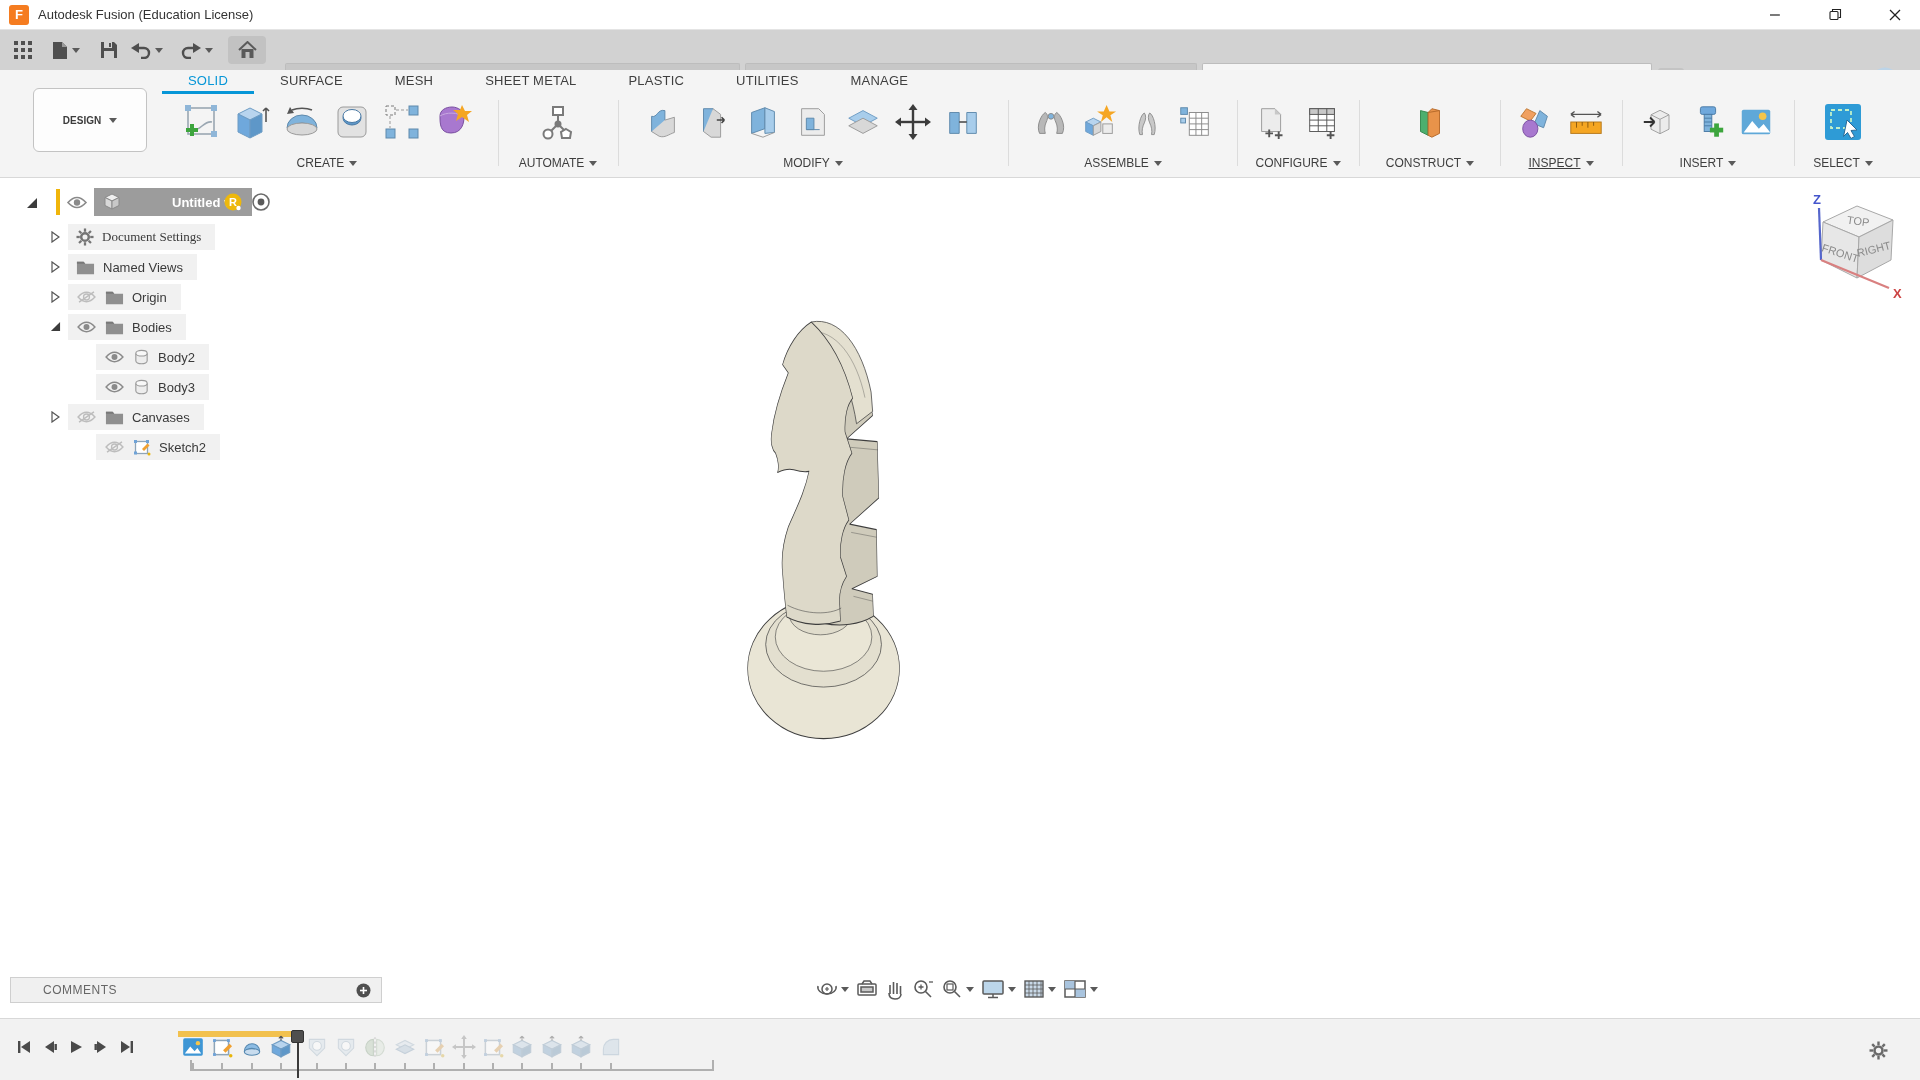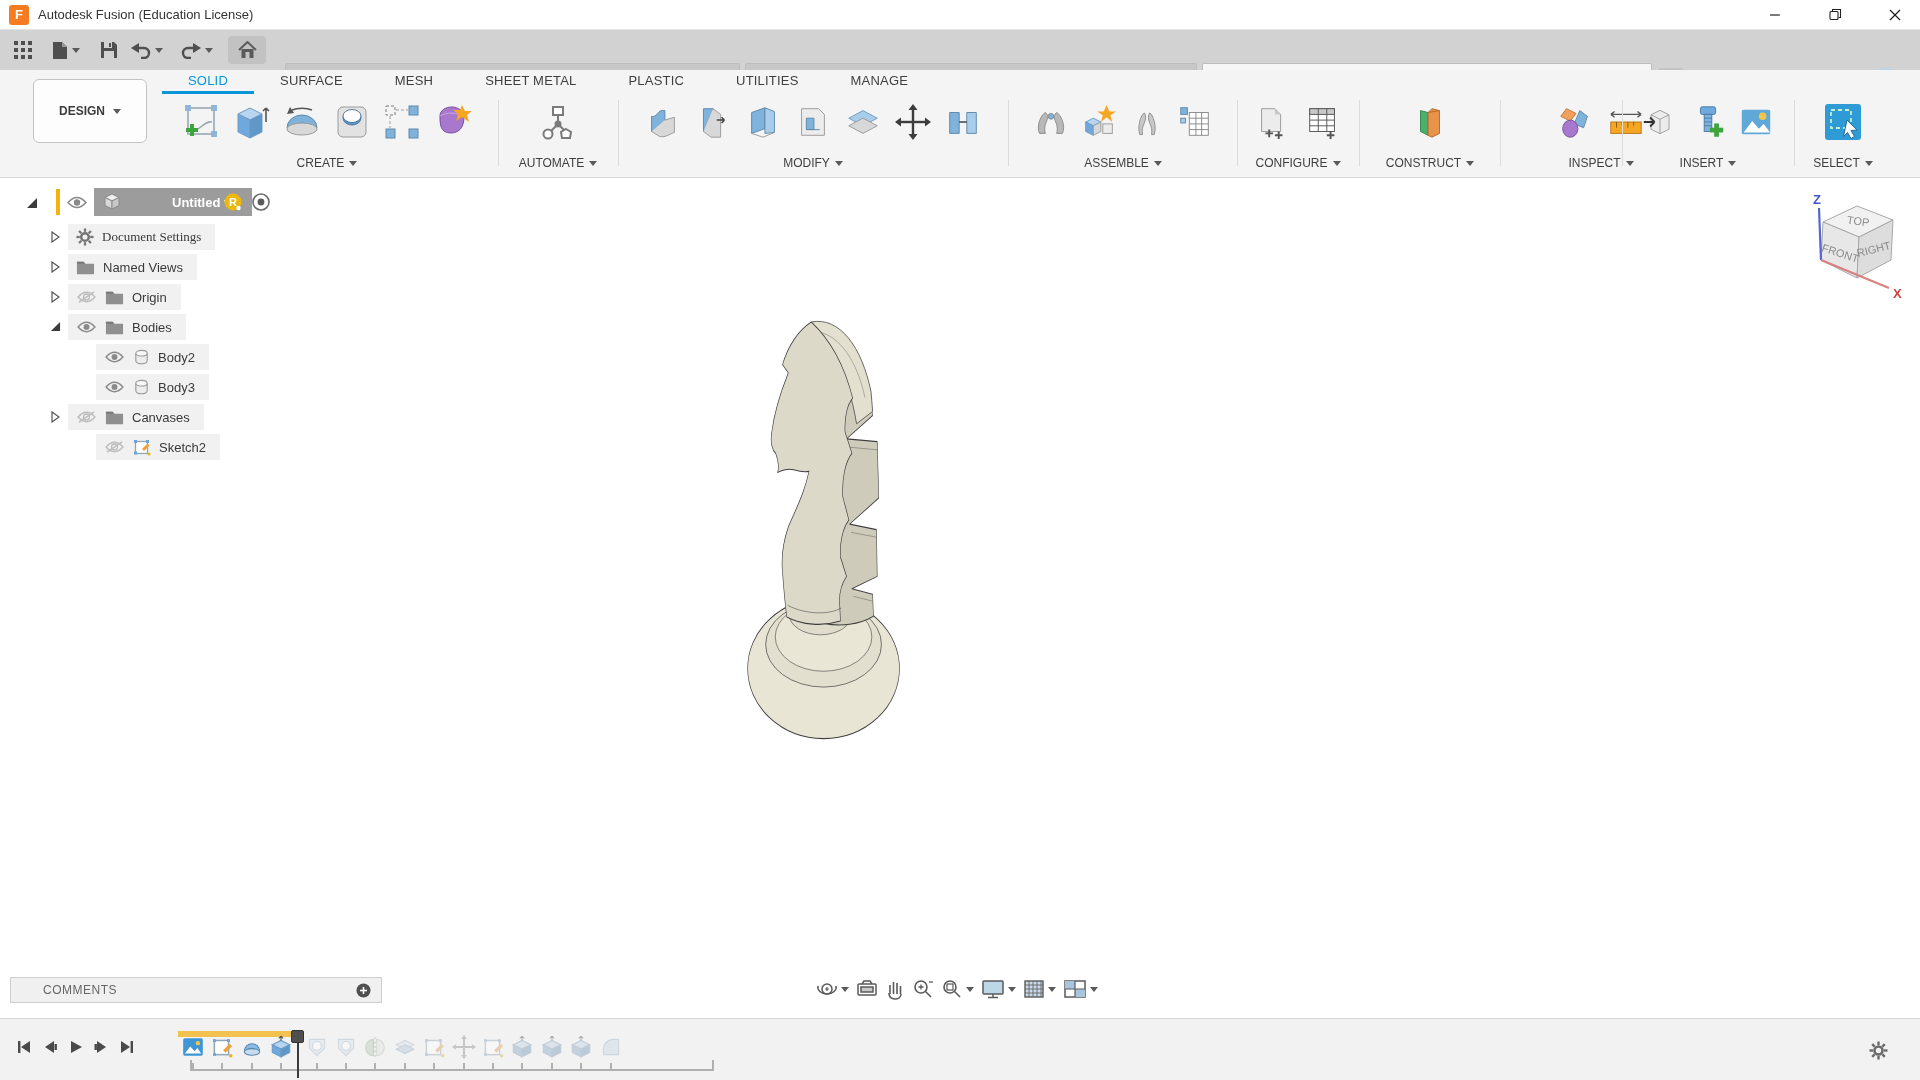--- a/index.html
+++ b/index.html
@@ -29,23 +29,23 @@
             font-size:13px; color:#4a4a4a; border-radius:2px 2px 0 0; }
   .doctab.active { background:#f6f6f6; color:#333; }
   .tab-close { position:absolute; right:12px; top:11px; }
   #newtab-btn { position:absolute; left:1658px; top:38px; width:26px; height:26px; background:#c4c4c4;
             border-radius:3px; display:flex; align-items:center; justify-content:center; }
   .tr-icon { position:absolute; top:40px; }
 
   
   #ribbon { position:absolute; left:0; top:70px; width:1920px; height:108px; background:#f4f4f4;
             border-bottom:1px solid #d8d8d8; }
-  #design-btn { position:absolute; left:33px; top:9px; width:114px; height:64px; background:#fdfdfd;
+  #design-btn { position:absolute; left:33px; top:18px; width:114px; height:64px; background:#fdfdfd;
             border:1px solid #c3c3c3; border-radius:6px; display:flex; align-items:center;
-            justify-content:center; gap:8px; font-size:12px; font-weight:bold; color:#3c3c3c; }
+            justify-content:center; gap:8px; font-size:10px; font-weight:bold; color:#3c3c3c; }
   #ribbon-tabs { position:absolute; left:162px; top:0px; height:24px; display:flex; }
   .rtab { padding:3px 26px 0 26px; font-size:13px; color:#3f3f3f; letter-spacing:.2px; }
   .rtab.active { color:#0696D7; border-bottom:3px solid #0696D7; }
   .rgroup { position:absolute; top:26px; height:78px; display:flex; flex-direction:column;
             align-items:center; justify-content:space-between; }
   .rg-icons { display:flex; align-items:center; gap:4px; height:52px; }
   .rg-label { font-size:12px; color:#3e3e3e; display:flex; align-items:center; gap:5px; padding-bottom:4px; }
   .rsep { position:absolute; top:30px; width:1px; height:66px; background:#dcdcdc; }
   .g-icon { width:46px; height:48px; display:flex; align-items:center; justify-content:center; }
 
@@ -484,21 +484,21 @@
           </svg>
       </div>
     </div>
     <div class="rg-label">
         <span>CONSTRUCT</span>
         <span class="caret"></span>
       </div>
   </div>
   <div class="rsep" style="left:1500px;"></div>
 
-  <div class="rgroup" style="left:1548px;width:106px;">
+  <div class="rgroup" style="left:1508px;width:106px;text-decoration:underline;">
     <div class="rg-icons">
       <div class="g-icon">
         <svg width="38" height="38" viewBox="0 0 40 40">
             <path d="M10 6l10 5-6 8-10-5z" fill="#F0A060" stroke="#c07830"></path>
             <path d="M24 8l8 6-4 12-10-4z" fill="#7FB3DC" stroke="#5E89AC"></path>
             <ellipse cx="14" cy="27" rx="8" ry="9" fill="#A878CF" stroke="#7a4fa0"></ellipse>
           </svg>
       </div>
       <div class="g-icon">
         <svg width="38" height="38" viewBox="0 0 40 40">

